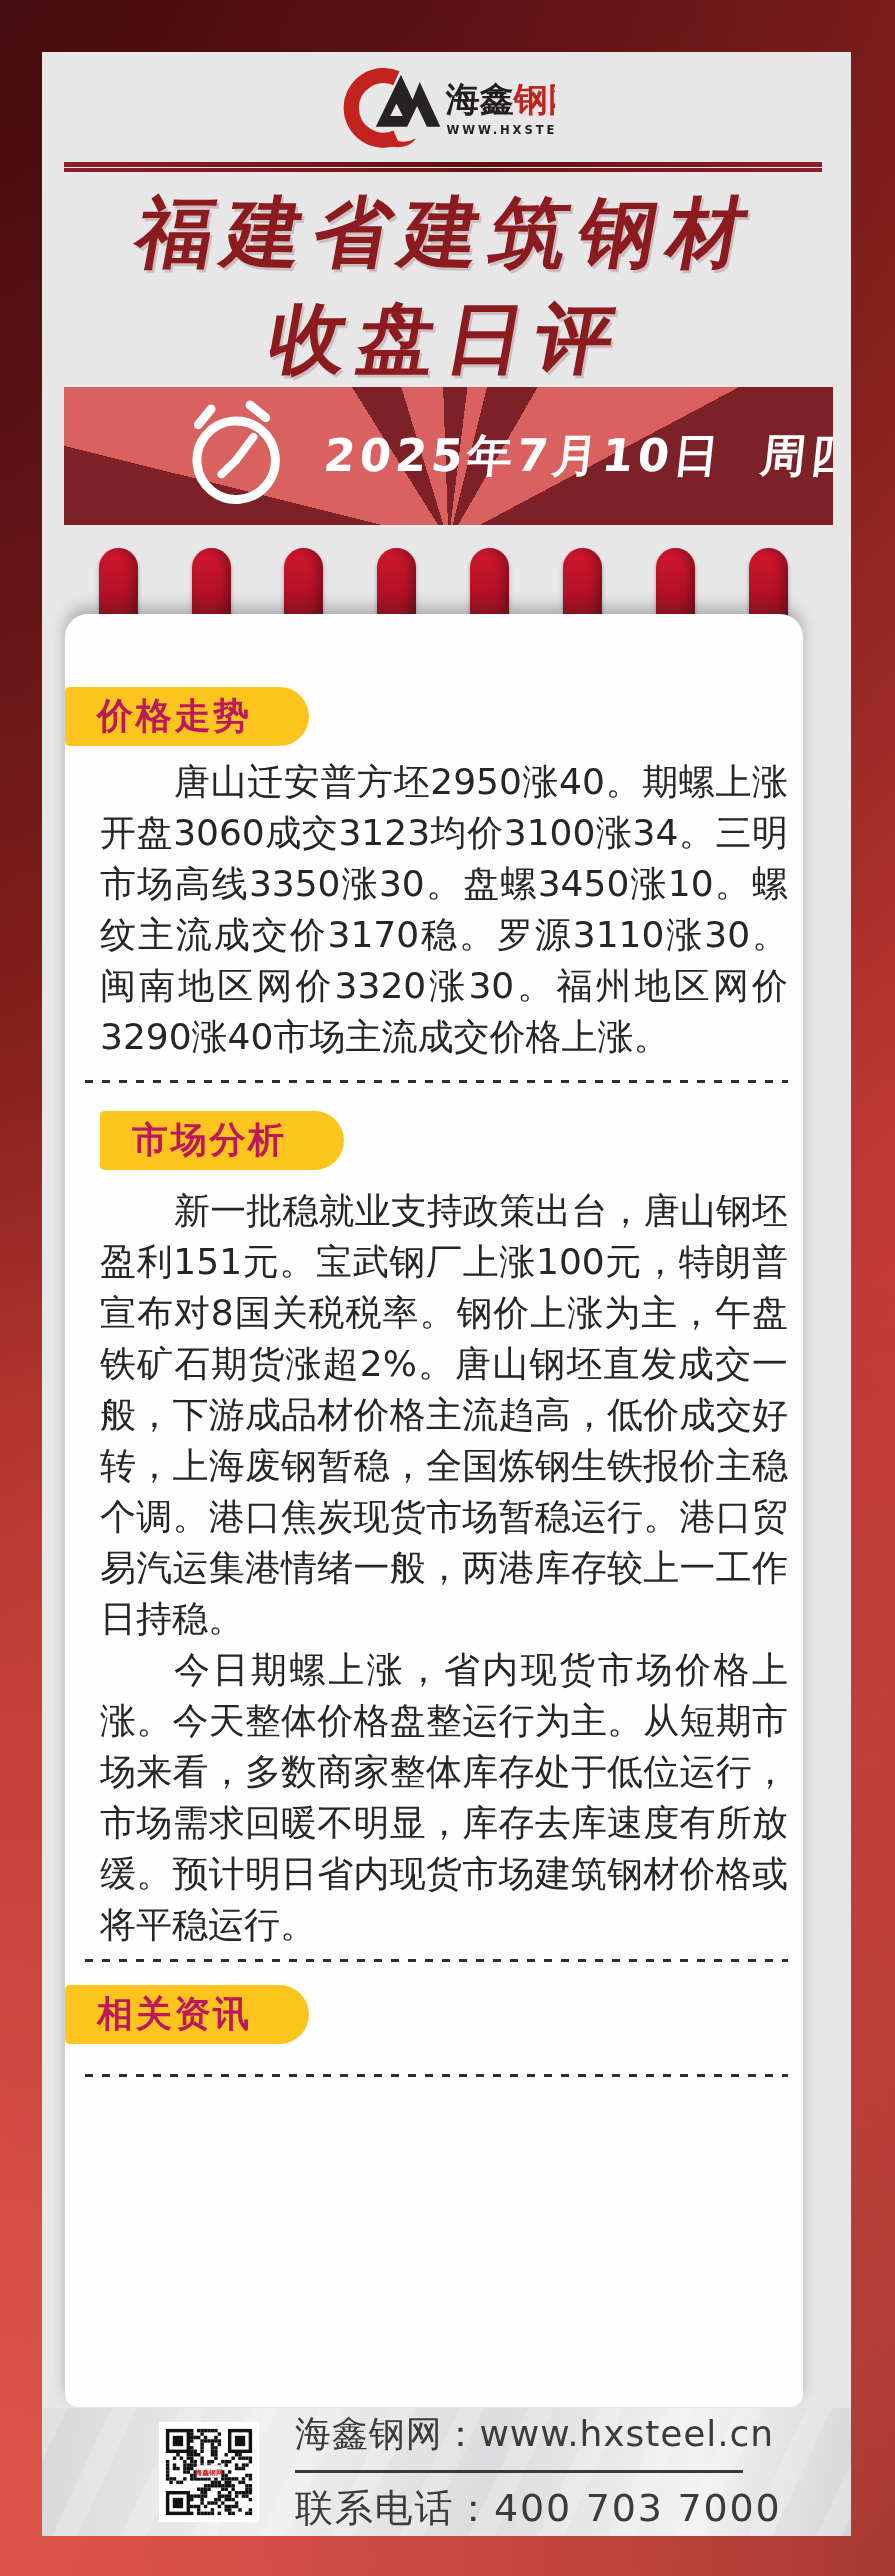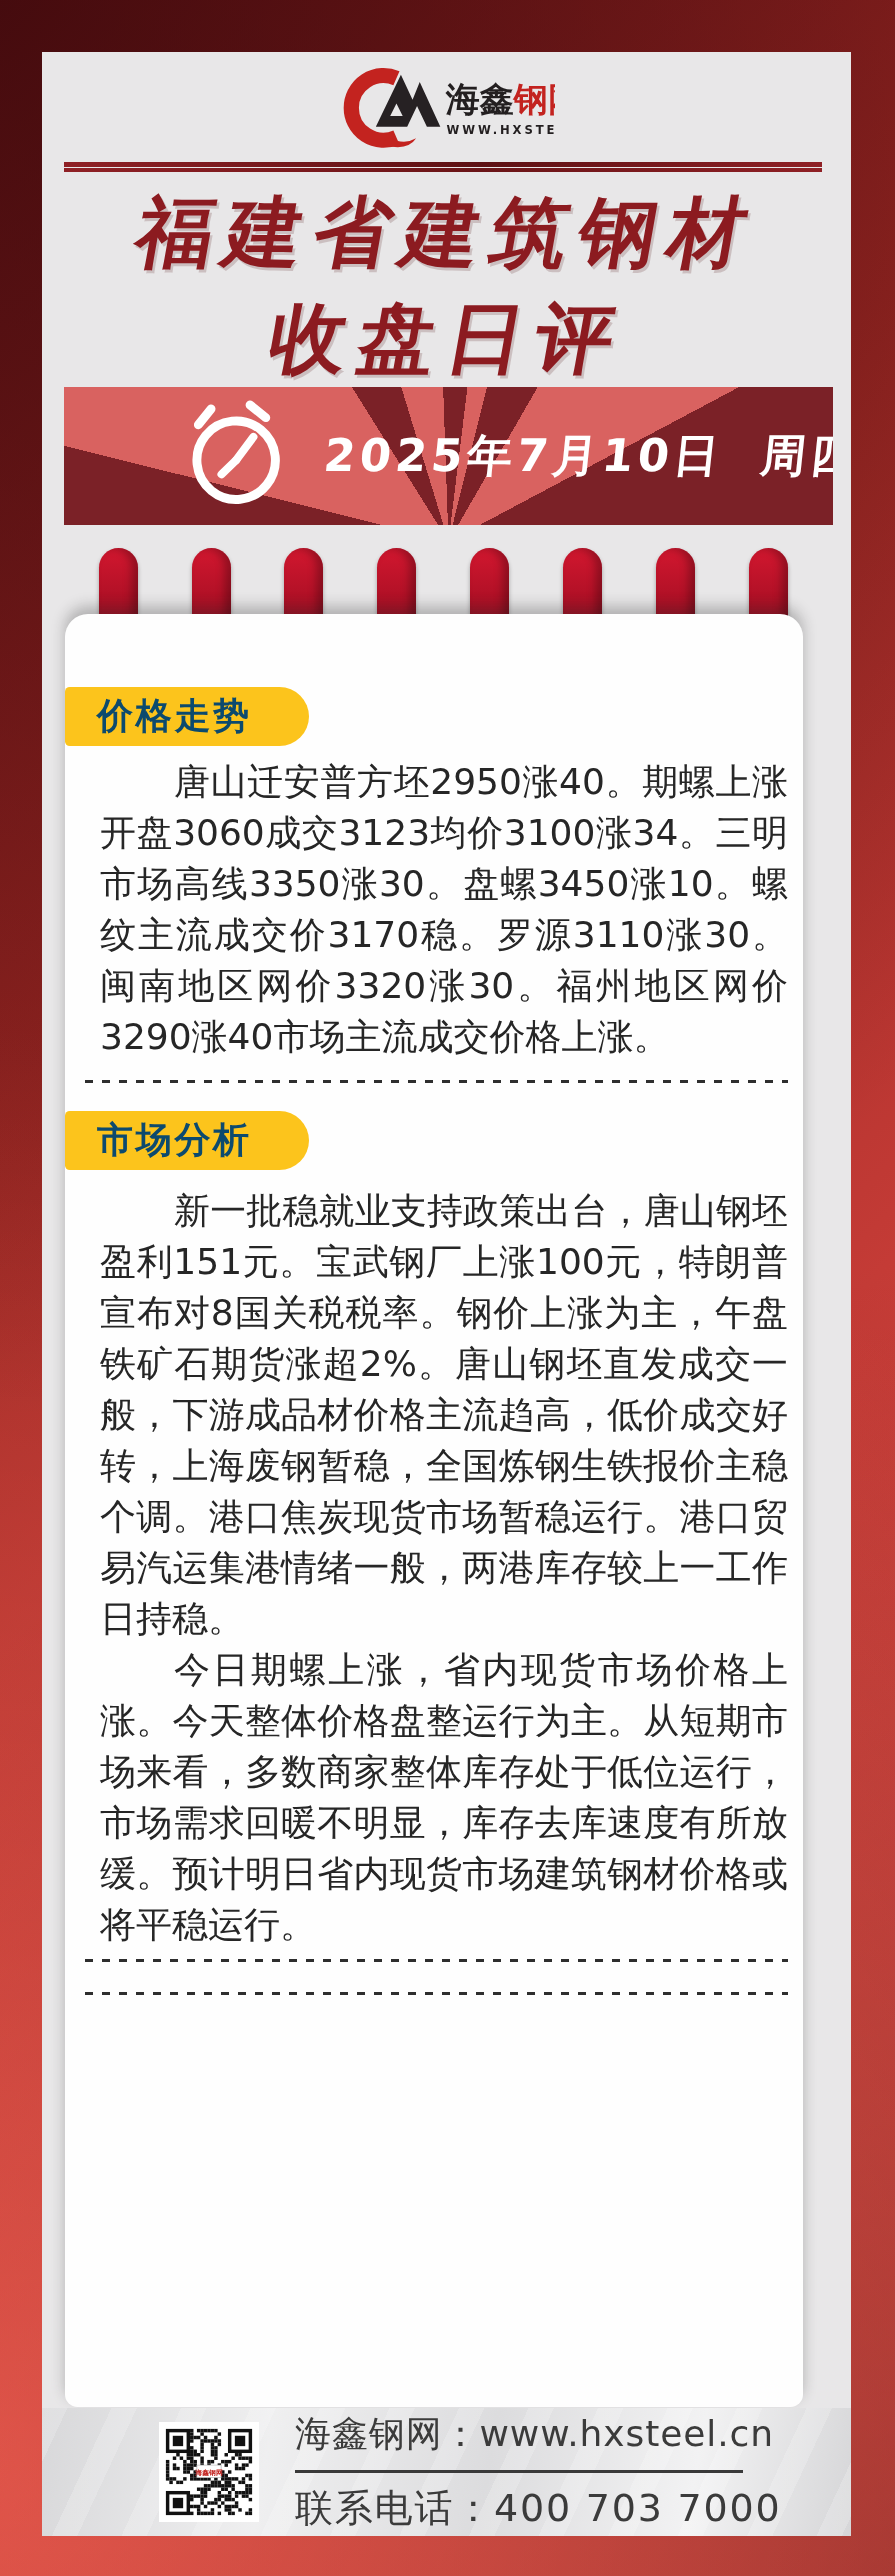--- a/index.html
+++ b/index.html
@@ -42,23 +42,23 @@
     background:#57585c;border:6.3px solid #dba551;box-sizing:border-box;
     box-shadow:inset 0 2.7px 4.5px rgba(0,0,0,.45),0 1.8px 3.6px rgba(0,0,0,.25);}
   .pin{position:absolute;top:548px;width:39px;height:112px;border-radius:19.7px;
     background:linear-gradient(to bottom,#d2172f 0%,#a80f24 55%,#7d0a1c 100%);
     box-shadow:inset -6.3px 0 8px rgba(0,0,0,.28),0 2.7px 4.5px rgba(0,0,0,.3);}
   
   .paper{position:absolute;left:65px;top:614px;width:738px;height:1793px;background:#fefefe;
     border-radius:23px 23px 12.5px 12.5px;box-shadow:0 -8px 14.3px rgba(40,40,40,.28);}
   .badge{width:244px;height:59px;background:#fcc41c;border-radius:5.4px 34px 34px 5.4px;
     display:flex;align-items:center;padding-left:32px;box-sizing:border-box;
-    color:#0c4a6e;font-weight:900;font-size:36px;letter-spacing:2.7px;}
+    color:#be185d;font-weight:900;font-size:36px;letter-spacing:2.7px;}
   .badge.b1{margin-top:73px;}
-  .badge.b2{margin-top:28px;}
+  .badge.b2{margin-top:28px;margin-left:35px;}
   .badge.b3{margin-top:23px;}
   .paper p{width:688px;margin:0 0 0 35px;font-size:36px;line-height:51px;
     text-align:justify;text-indent:74px;color:#262626;}
   p.after-badge1{margin-top:9.8px;}
   p.after-badge2{margin-top:14.3px;}
   p.after-badge3{margin-top:13.4px;}
   .dashes{height:3.6px;width:703px;margin-left:19.7px;
     background:repeating-linear-gradient(to right,#2e2e2e 0 8px,transparent 8px 17px);}
   .dashes.d1{margin-top:18px;}
   .dashes.d2{margin-top:9px;}
@@ -132,20 +132,21 @@
   <div class="paper">
     <div class="badge b1">价格走势</div>
     <p class="after-badge1">唐山迁安普方坯2950涨40。期螺上涨开盘3060成交3123均价3100涨34。三明市场高线3350涨30。盘螺3450涨10。螺纹主流成交价3170稳。罗源3110涨30。闽南地区网价3320涨30。福州地区网价3290涨40市场主流成交价格上涨。</p>
     <div class="dashes d1"></div>
 
     <div class="badge b2">市场分析</div>
     <p class="after-badge2">新一批稳就业支持政策出台，唐山钢坯盈利151元。宝武钢厂上涨100元，特朗普宣布对8国关税税率。钢价上涨为主，午盘铁矿石期货涨超2%。唐山钢坯直发成交一般，下游成品材价格主流趋高，低价成交好转，上海废钢暂稳，全国炼钢生铁报价主稳个调。港口焦炭现货市场暂稳运行。港口贸易汽运集港情绪一般，两港库存较上一工作日持稳。</p>
     <p>今日期螺上涨，省内现货市场价格上涨。今天整体价格盘整运行为主。从短期市场来看，多数商家整体库存处于低位运行，市场需求回暖不明显，库存去库速度有所放缓。预计明日省内现货市场建筑钢材价格或将平稳运行。</p>
     <div class="dashes d2"></div>
 
+    <div class="badge b3">相关资讯</div>
     <div class="dashes d3"></div>
   </div>
 
   <div class="footer">
     <svg class="qr" id="qr" viewBox="0 0 29 29">
         <rect width="29" height="29" fill="#fff"></rect>
         <rect x="9" y="2" width="1" height="1" fill="#111"></rect>
         <rect x="11" y="2" width="1" height="1" fill="#111"></rect>
         <rect x="12" y="2" width="1" height="1" fill="#111"></rect>
         <rect x="13" y="2" width="1" height="1" fill="#111"></rect>

